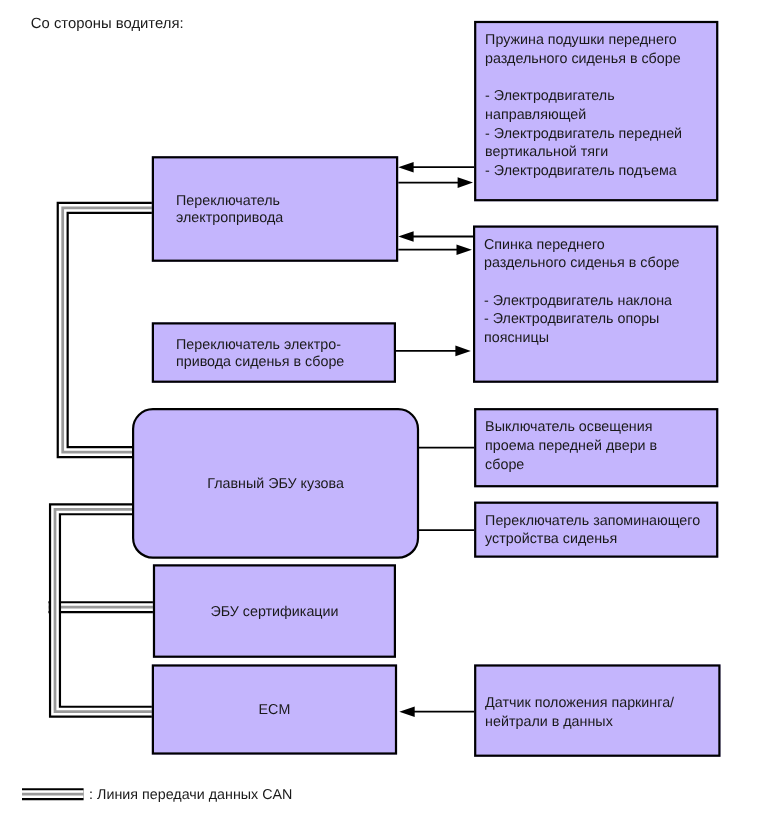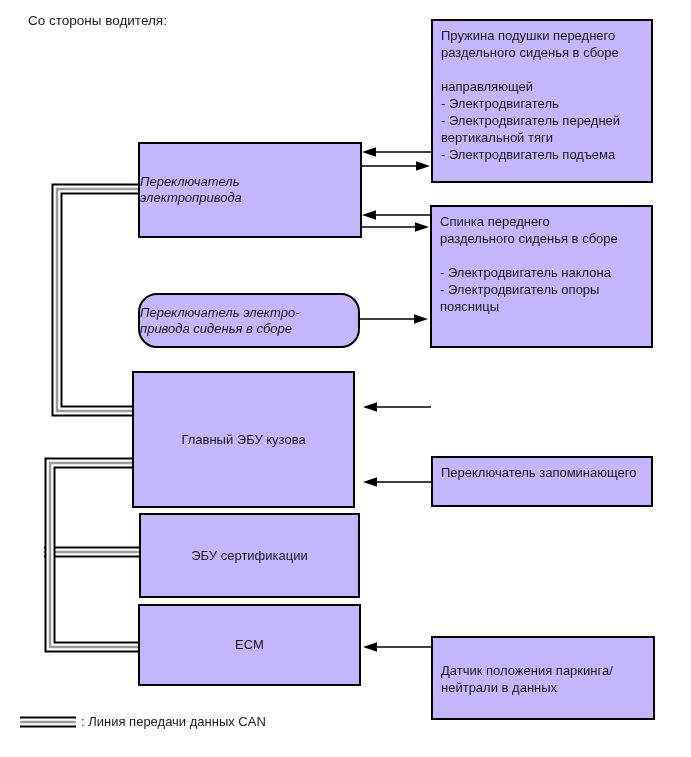--- a/index.html
+++ b/index.html
@@ -7,21 +7,21 @@
     position:relative;width:691px;height:757px;background:#ffffff;
     font-family:"Liberation Sans",sans-serif;color:#1a1a1a;overflow:hidden;
   }
   .stage svg{position:absolute;left:0;top:0;}
   .page-title{position:absolute;left:28px;top:13px;font-size:13.5px;}
   .box{
     position:absolute;box-sizing:border-box;border:2px solid #000;
     background:#c4b5fd;font-size:13px;
   }
   .lbox{display:flex;flex-direction:column;justify-content:center;line-height:16px;}
-  .lbox.padleft{font-style:italic;}
+  .lbox.padleft{padding-left:20px;}
   .lbox.centered{align-items:center;text-align:center;}
   .rbox{line-height:17px;padding:4px 8px;}
   .rbox .title{display:block;margin-top:2px;}
   .rbox .items{padding-left:8px;}
   .rbox .item{margin-top:7px;}
   .rbox .item.first{margin-top:12px;}
   .rbox .item.gap-large{margin-top:31px;}
   .rbox.vcenter{display:flex;flex-direction:column;justify-content:center;}
   .line{display:block;}
   .can-outer{fill:none;stroke:#000000;stroke-width:11;stroke-linejoin:miter;}
@@ -101,46 +101,46 @@
       <path class="can-mid" d="M 20 722 L 76 722"></path>
       <path class="can-inner" d="M 20 722 L 76 722"></path>
     </g>
   </svg>
 
   <div class="box lbox padleft" style="left:138px;top:142px;width:224px;height:96px;">
     <span class="line">Переключатель</span>
     <span class="line">электропривода</span>
   </div>
 
-  <div class="box lbox padleft" style="left:138px;top:293px;width:222px;height:55px;border-radius:19px;">
+  <div class="box lbox padleft" style="left:138px;top:293px;width:222px;height:55px;">
     <span class="line">Переключатель электро-</span>
     <span class="line">привода сиденья в сборе</span>
   </div>
 
-  <div class="box lbox centered" style="left:132px;top:371px;width:223px;height:137px;">
+  <div class="box lbox centered" style="left:120px;top:371px;width:261px;height:137px;border-radius:19px;">
     <span class="line">Главный ЭБУ кузова</span>
   </div>
 
   <div class="box lbox centered" style="left:139px;top:513px;width:221px;height:85px;">
     <span class="line">ЭБУ сертификации</span>
   </div>
 
   <div class="box lbox centered" style="left:138px;top:604px;width:223px;height:82px;">
     <span class="line">ECM</span>
   </div>
 
   <div class="box rbox" style="left:431px;top:19px;width:222px;height:164px;">
     <span class="title">
       <span class="line">Пружина подушки переднего</span>
       <span class="line">раздельного сиденья в сборе</span>
     </span>
     <span class="items">
       <span class="item first">
+        <span class="line">- Электродвигатель</span>
         <span class="line">направляющей</span>
-        <span class="line">- Электродвигатель</span>
       </span>
       <span class="item">
         <span class="line">- Электродвигатель передней</span>
         <span class="line">вертикальной тяги</span>
       </span>
       <span class="item">
         <span class="line">- Электродвигатель подъема</span>
       </span>
     </span>
   </div>
@@ -154,28 +154,36 @@
       <span class="item gap-large">
         <span class="line">- Электродвигатель наклона</span>
       </span>
       <span class="item">
         <span class="line">- Электродвигатель опоры</span>
         <span class="line">поясницы</span>
       </span>
     </span>
   </div>
 
+  <div class="box rbox" style="left:431px;top:371px;width:222px;height:72px;">
+    <span class="title">
+      <span class="line">Выключатель освещения</span>
+      <span class="line">проема передней двери в</span>
+      <span class="line">сборе</span>
+    </span>
+  </div>
 
   <div class="box rbox" style="left:431px;top:456px;width:222px;height:51px;">
     <span class="title">
       <span class="line">Переключатель запоминающего</span>
+      <span class="line">устройства сиденья</span>
     </span>
   </div>
 
-  <div class="box rbox vcenter" style="left:431px;top:604px;width:224px;height:84px;margin-top:32px;">
+  <div class="box rbox vcenter" style="left:431px;top:604px;width:224px;height:84px;">
     <span class="title">
       <span class="line">Датчик положения паркинга/</span>
       <span class="line">нейтрали в данных</span>
     </span>
   </div>
 
   <div class="legend-label">: Линия передачи данных CAN</div>
 
 </div>
 

